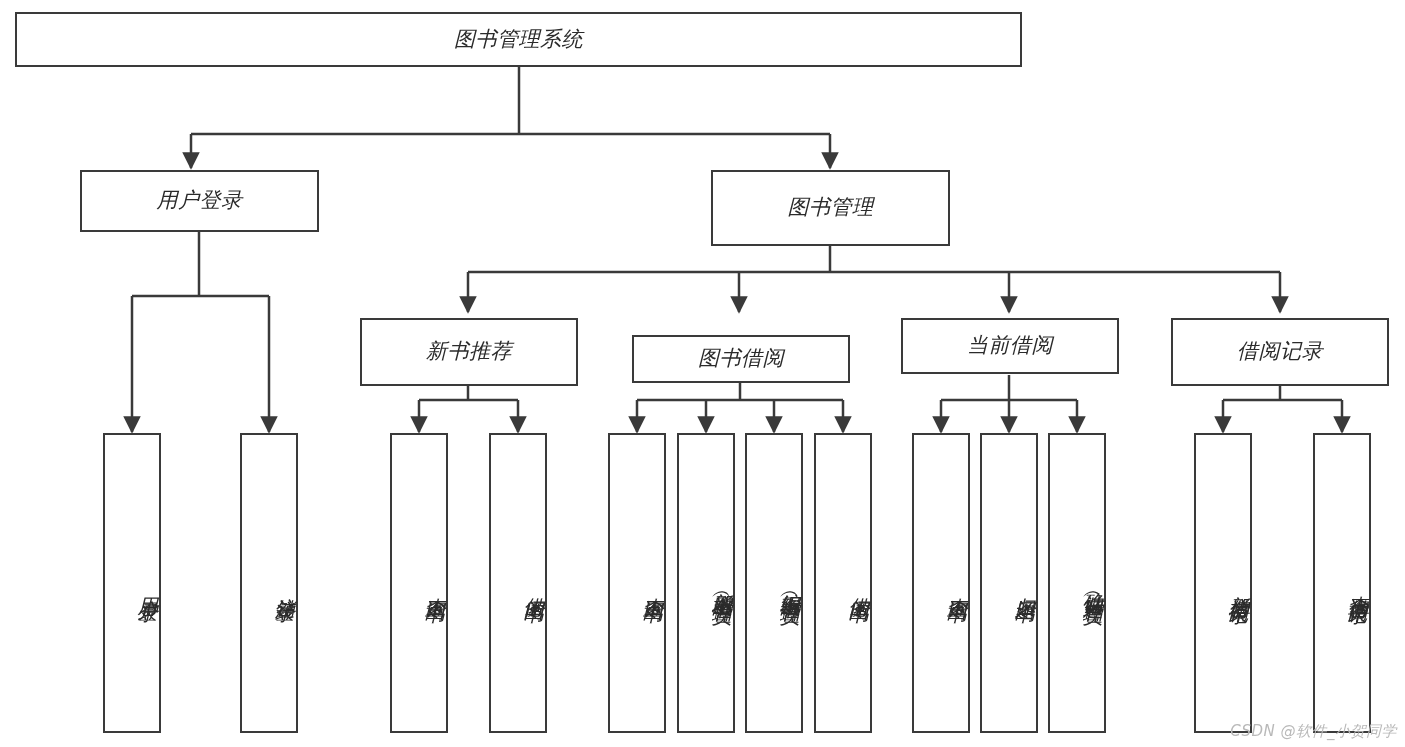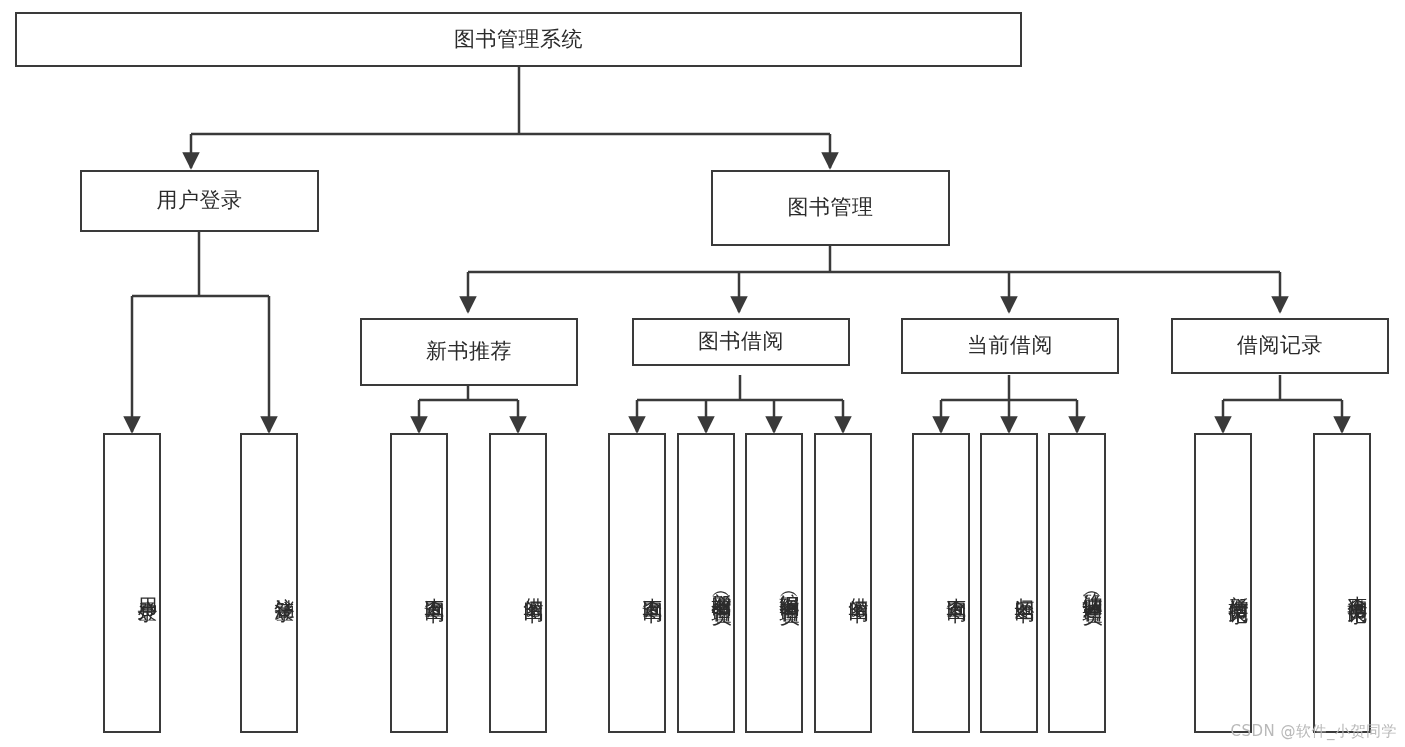--- a/index.html
+++ b/index.html
@@ -10,20 +10,21 @@
   }
   body {
     font-family: "DejaVu Sans", "Liberation Sans", sans-serif;
   }
   #canvas {
     position: relative;
     width: 1405px;
     height: 747px;
     background: #ffffff;
     overflow: hidden;
+    font-style: italic;
   }
   #edges {
     position: absolute;
     left: 0;
     top: 0;
     width: 1405px;
     height: 747px;
     pointer-events: none;
   }
   .node {
@@ -135,27 +136,27 @@
   <div class="node horiz" style="left:80px; top:170px; width:239px; height:62px;">
     <span class="label">用户登录</span>
   </div>
   <div class="node horiz" style="left:711px; top:170px; width:239px; height:76px;">
     <span class="label">图书管理</span>
   </div>
 
   <div class="node horiz" style="left:360px; top:318px; width:218px; height:68px;">
     <span class="label">新书推荐</span>
   </div>
-  <div class="node horiz" style="left:632px; top:318px; width:218px; height:48px;">
+  <div class="node horiz" style="left:632px; top:335px; width:218px; height:48px;">
     <span class="label">图书借阅</span>
   </div>
   <div class="node horiz" style="left:901px; top:318px; width:218px; height:56px;">
     <span class="label">当前借阅</span>
   </div>
-  <div class="node horiz" style="left:1171px; top:318px; width:218px; height:56px;">
+  <div class="node horiz" style="left:1171px; top:318px; width:218px; height:68px;">
     <span class="label">借阅记录</span>
   </div>
 
   <div class="node vert" style="left:103px; top:433px; width:58px; height:300px;">
     <span class="label">用户登录</span>
   </div>
   <div class="node vert" style="left:240px; top:433px; width:58px; height:300px;">
     <span class="label">注销登录</span>
   </div>
 

